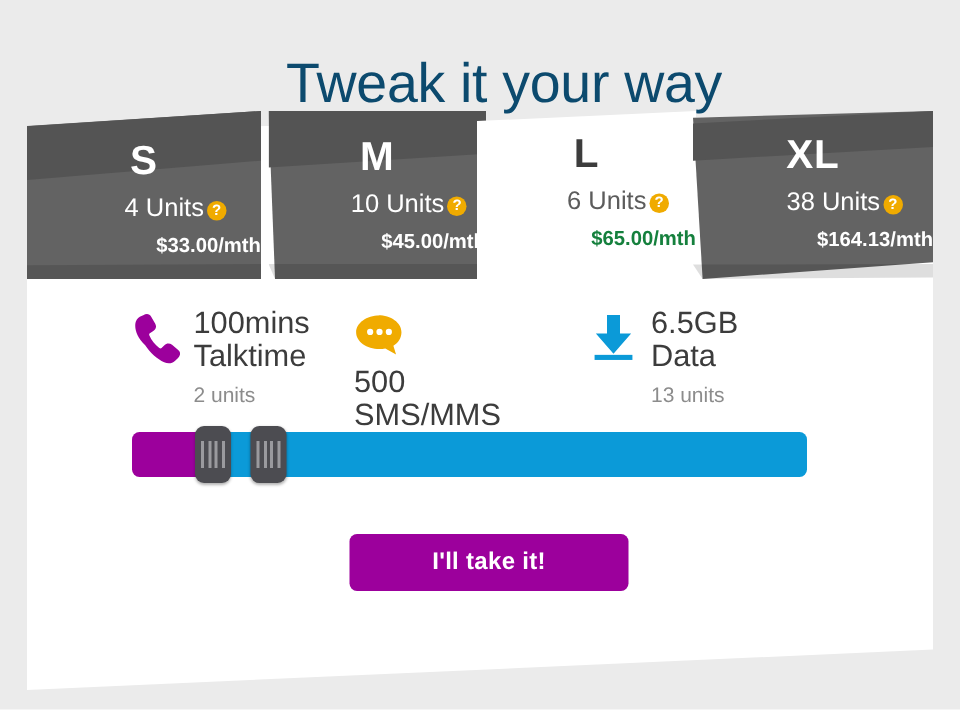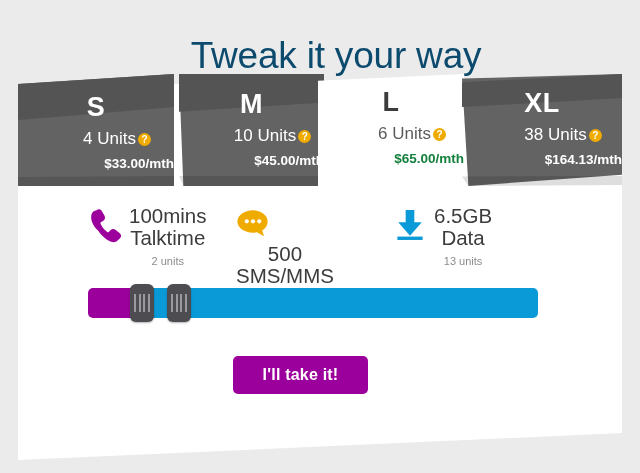--- a/index.html
+++ b/index.html
@@ -186,21 +186,20 @@
     left: 18px;
     top: 205px;
     width: 604px;
     height: 70px;
   }
   .feature {
     position: absolute;
     top: 0;
     display: flex;
     align-items: flex-start;
-    text-align: center;
   }
   #feature-talktime { left: 70px; }
   #feature-sms { left: 218px; flex-direction: column; }
   #feature-data { left: 375px; }
 
   .feature-icon {
     width: 34px;
     height: 40px;
     flex: 0 0 34px;
     position: relative;
@@ -208,21 +207,21 @@
     margin-top: 2px;
   }
   .feature-text { line-height: 1; }
   .feature-headline {
     font-size: 20.5px;
     color: #3c3c3c;
     line-height: 22px;
     white-space: nowrap;
   }
   .feature-sub {
-    font-size: 11px;
+    font-size: 14px;
     color: #8c8c8c;
     margin-top: 7px;
     line-height: 1;
   }
 
   
   .slider {
     position: absolute;
     left: 88px;
     top: 288px;
@@ -261,21 +260,21 @@
     background: #9a9a9e;
   }
   #handle-1 { left: 42px; }
   #handle-2 { left: 79px; }
 
   
   .cta {
     position: absolute;
     left: 233px;
     top: 356px;
-    width: 135px;
+    width: 186px;
     height: 38px;
     background: #9c009c;
     border: none;
     border-radius: 5px;
     color: #ffffff;
     font-size: 16px;
     font-weight: bold;
     font-family: "Liberation Sans", sans-serif;
     cursor: pointer;
     letter-spacing: 0.2px;

